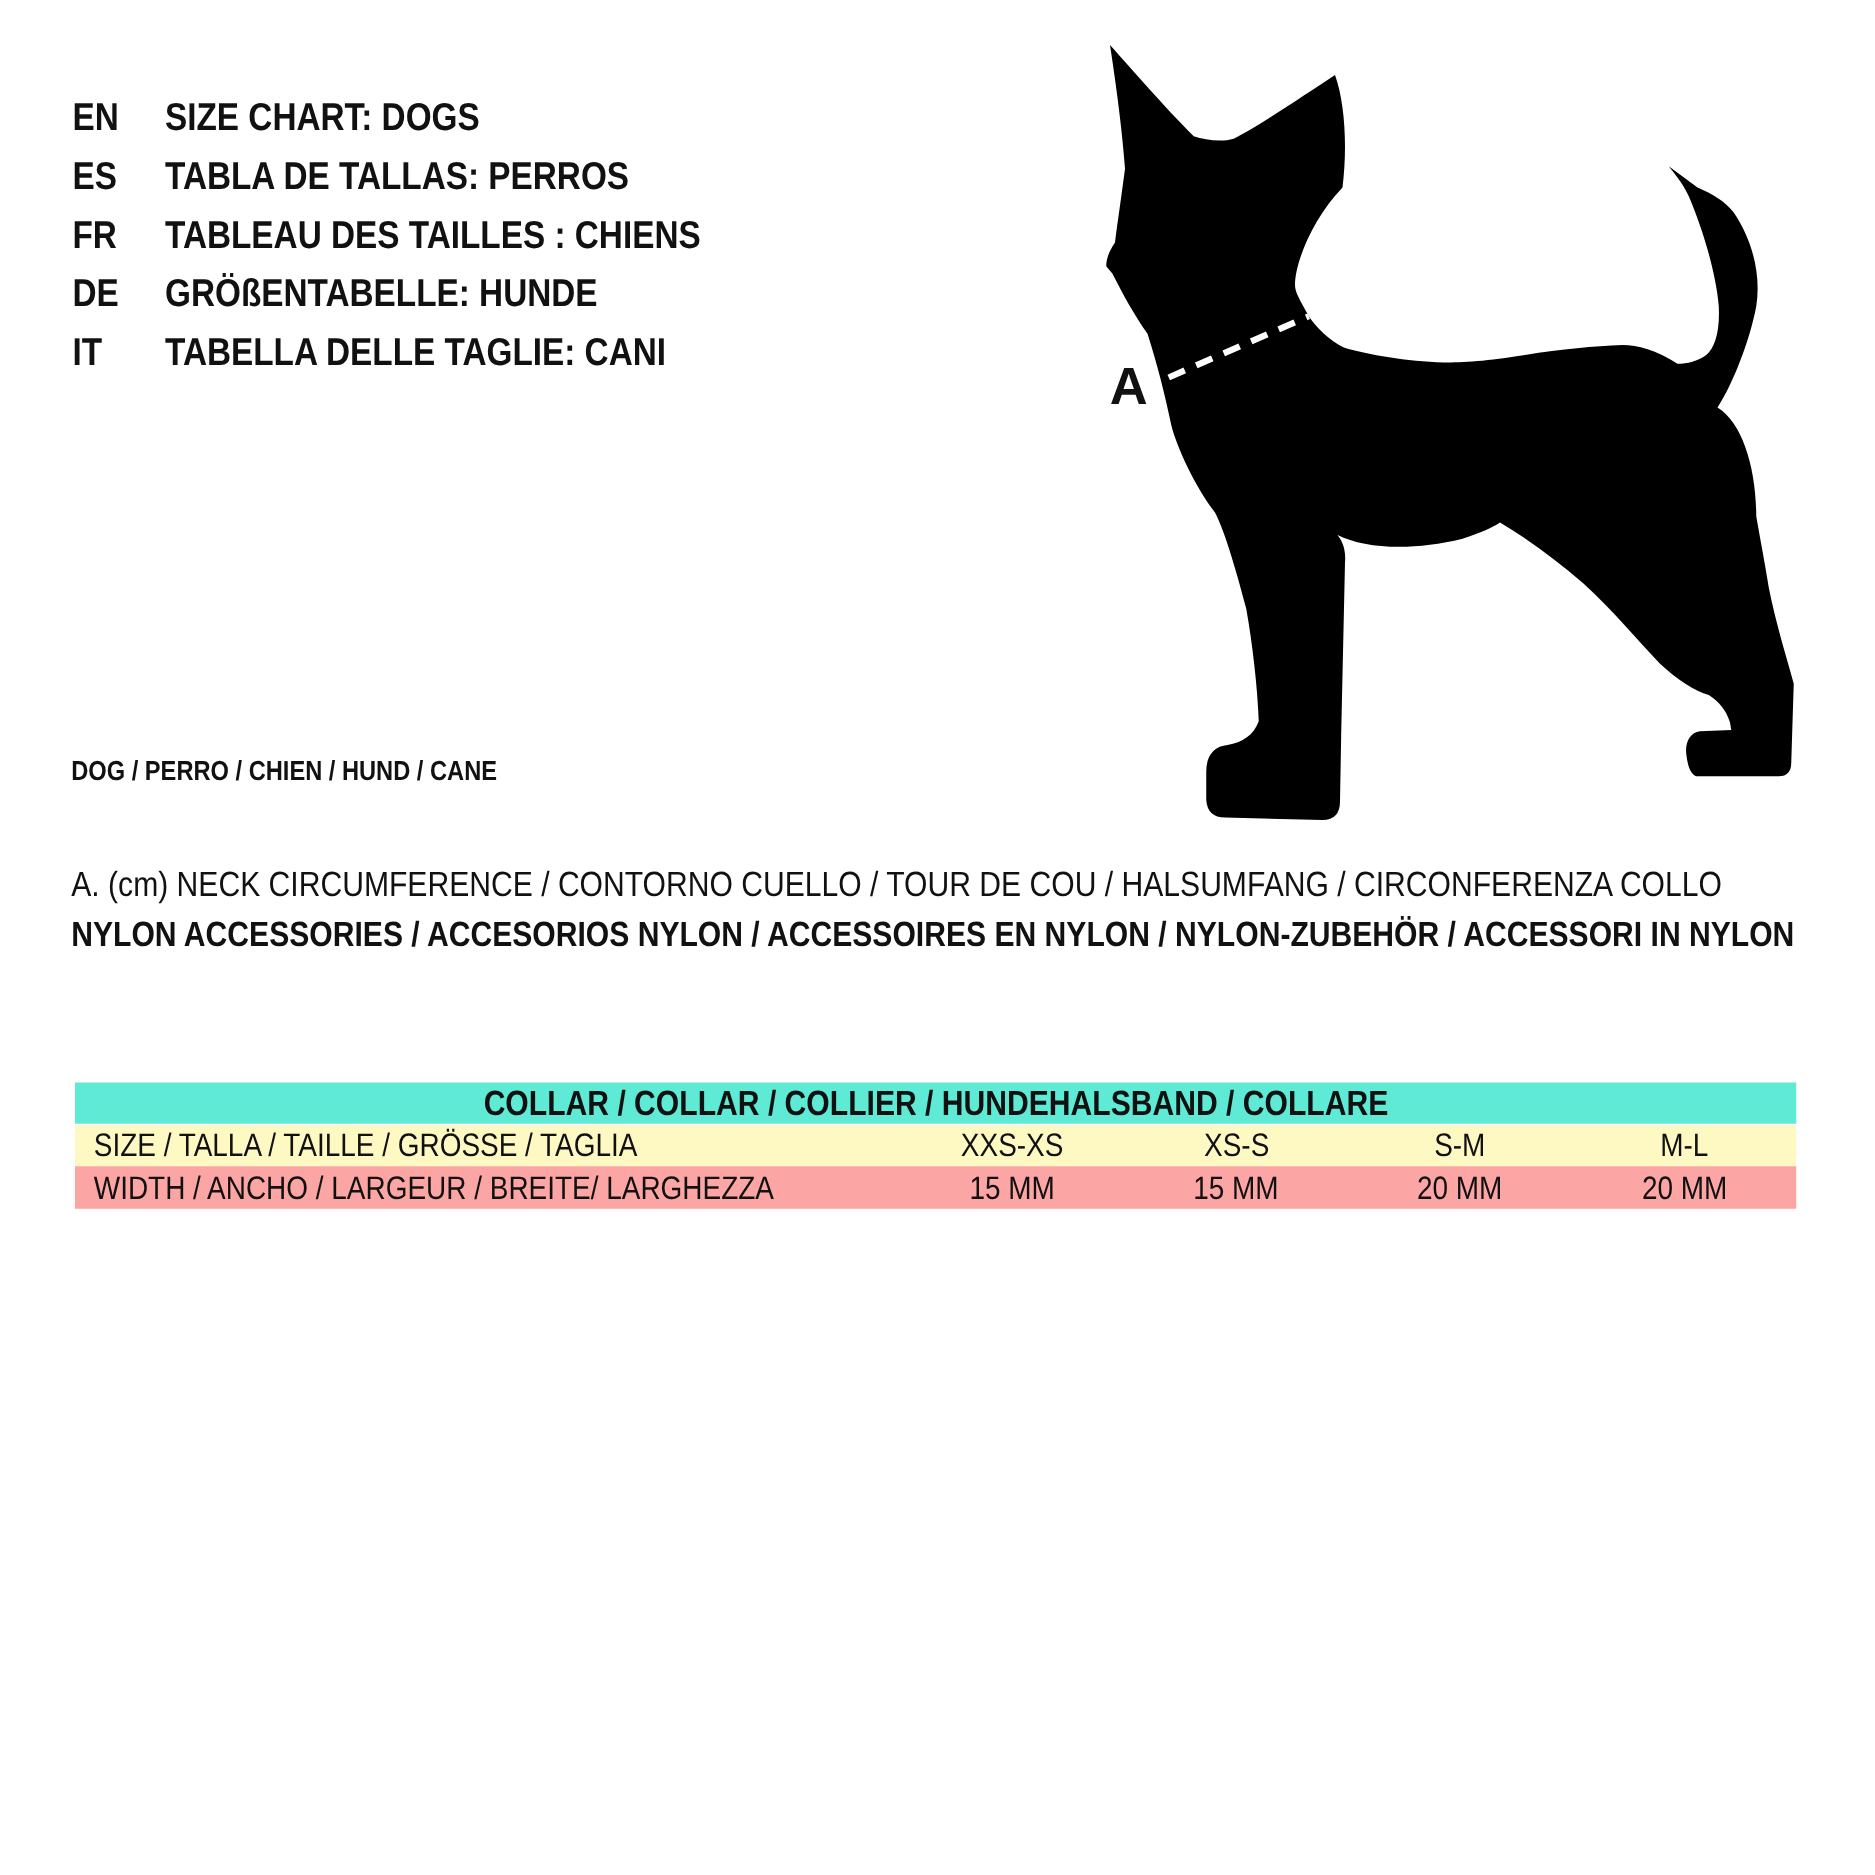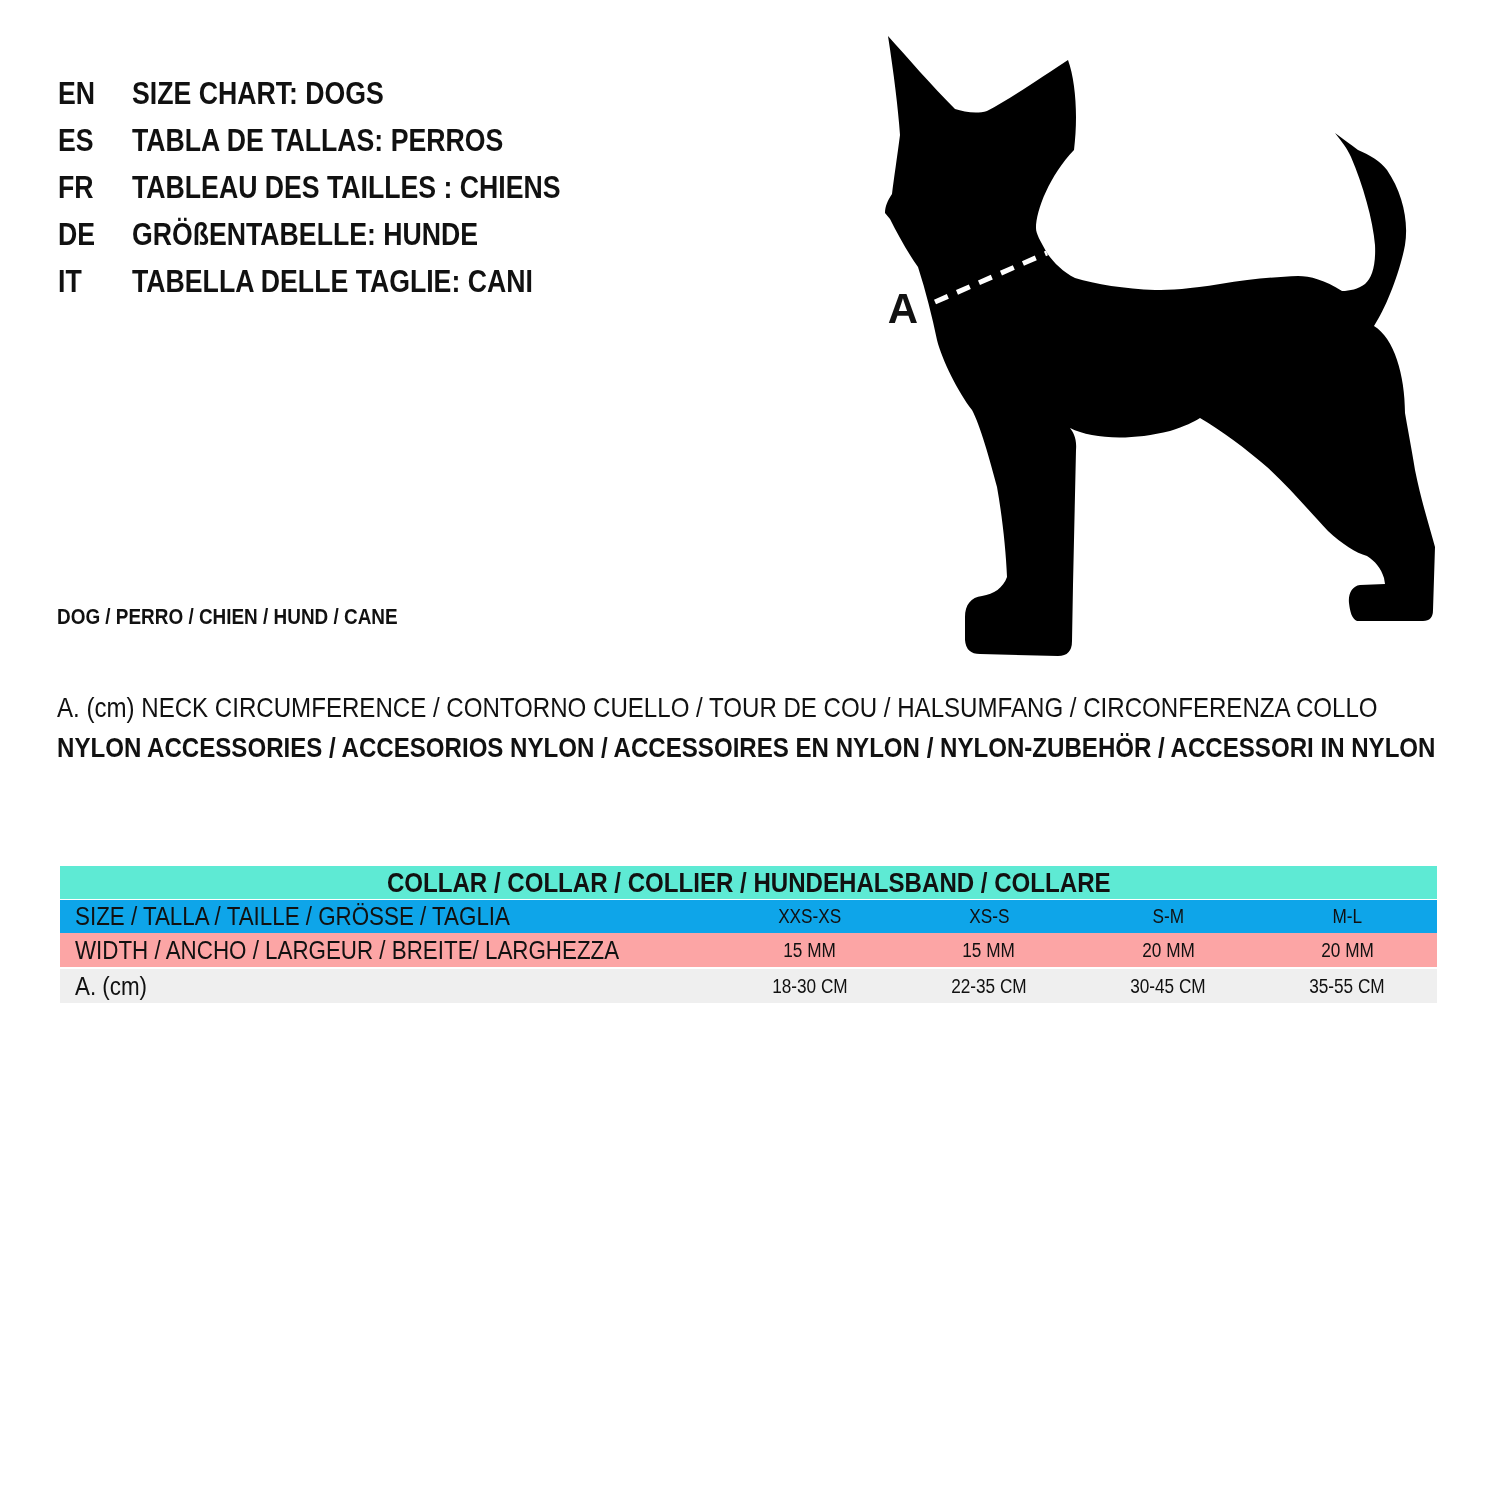--- a/index.html
+++ b/index.html
@@ -30,25 +30,25 @@
   .note-measure  { position:absolute; left:57px; top:690px;  font-size:28px; line-height:36px; font-weight:400; }
   .note-material { position:absolute; left:57px; top:730px;  font-size:28px; line-height:36px; font-weight:700; }
 
   
   .size-table { position:absolute; left:60px; top:866px; width:1377px; }
   .t-title {
     height:33px; line-height:33px; background:#5eead4; text-align:center;
     font-size:28px; font-weight:700; margin-bottom:1px;
   }
   .trow { display:flex; align-items:stretch; }
-  .row-size  { background:#0ea5e9; height:33px; line-height:33px; }
+  .row-size  { background:#fef9c3; height:33px; line-height:33px; }
   .row-width { background:#fca5a5; height:34px; line-height:34px; }
   .row-neck  { background:#efefef; height:34px; line-height:34px; margin-top:2px; }
   .tlabel { flex:0 0 660px; padding-left:15px; font-size:26px; overflow:visible; }
-  .tcell  { flex:1 1 0; text-align:center; font-size:20px; }
+  .tcell  { flex:1 1 0; text-align:center; font-size:26px; }
 </style>
 </head>
 <body>
 
 <div class="page">
 
   <div class="lang-list">
     <div class="lang-row">
       <span class="lang-code"><span class="cond">EN</span></span>
       <span class="lang-title"><span class="cond">SIZE CHART: DOGS</span></span>
@@ -159,22 +159,15 @@
     </div>
 
     <div class="trow row-width">
       <div class="tlabel"><span class="cond">WIDTH / ANCHO / LARGEUR / BREITE/ LARGHEZZA</span></div>
       <div class="tcell"><span class="condc">15 MM</span></div>
       <div class="tcell"><span class="condc">15 MM</span></div>
       <div class="tcell"><span class="condc">20 MM</span></div>
       <div class="tcell"><span class="condc">20 MM</span></div>
     </div>
 
-    <div class="trow row-neck">
-      <div class="tlabel"><span class="cond">A. (cm)</span></div>
-      <div class="tcell"><span class="condc">18-30 CM</span></div>
-      <div class="tcell"><span class="condc">22-35 CM</span></div>
-      <div class="tcell"><span class="condc">30-45 CM</span></div>
-      <div class="tcell"><span class="condc">35-55 CM</span></div>
-    </div>
   </div>
 
 </div>
 
 </body></html>

